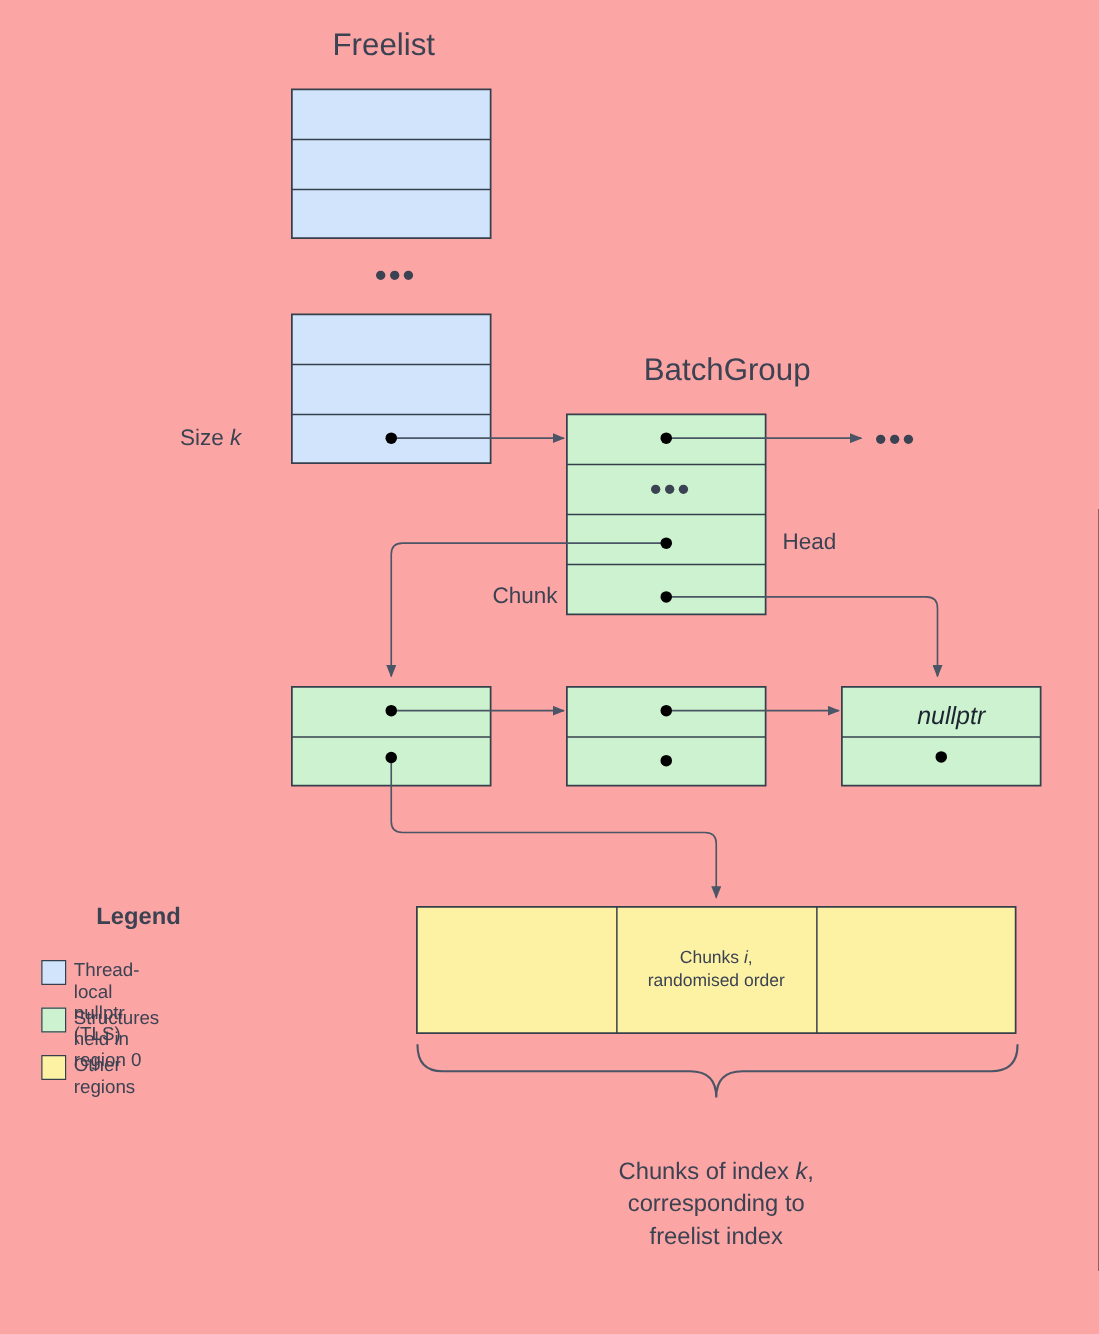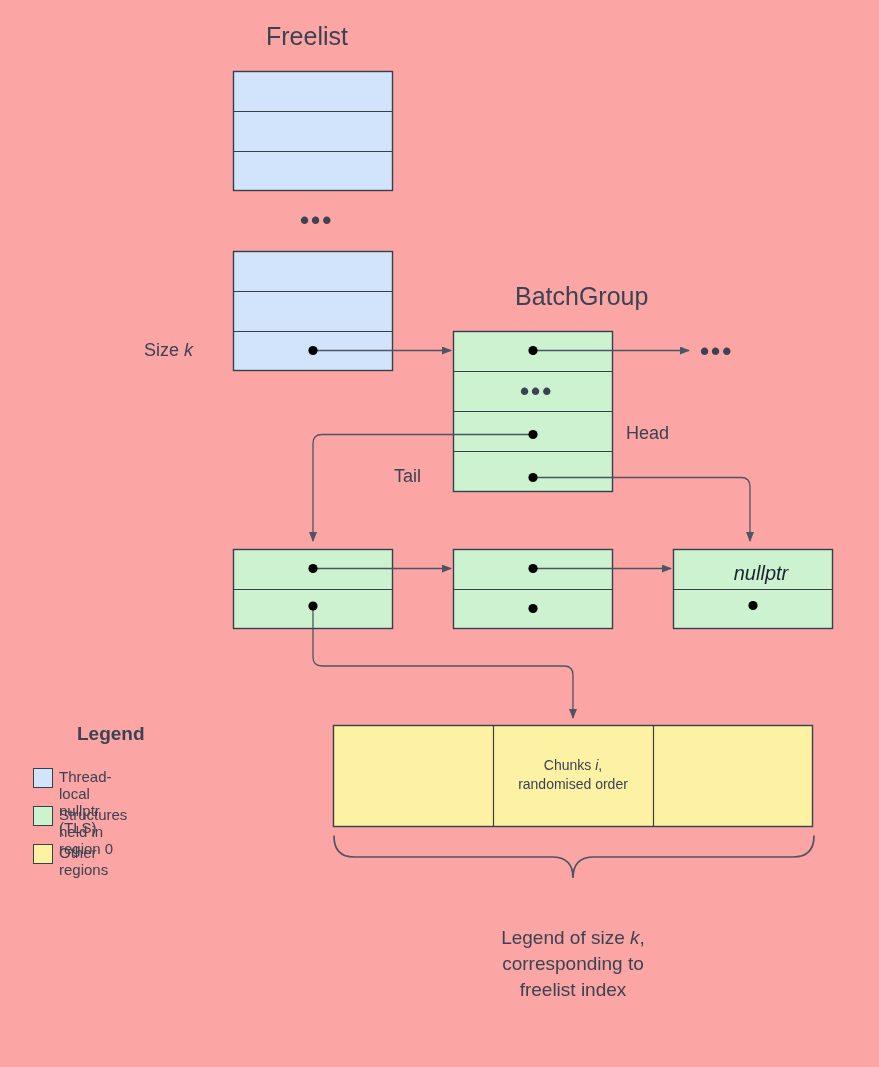--- a/index.html
+++ b/index.html
@@ -189,32 +189,32 @@
   </div>
 
   <div class="lbl title-lbl" style="left:479px; top:282px;margin-left:36px;">BatchGroup</div>
 
   <div class="ellipsis" style="left:520px; top:378px;">•••</div>
 
   <div class="ellipsis" style="left:700px; top:338px;">•••</div>
 
   <div class="lbl side-lbl" style="left:626px; top:423px;">Head</div>
 
-  <div class="lbl side-lbl" style="left:394px; top:466px;">Tail</div>
+  <div class="lbl side-lbl" style="left:394px; top:466px;">Chunk</div>
 
 
   <div class="nullptr-lbl" style="left:673px; top:562px;">nullptr</div>
 
   <div class="chunk-lbl" style="left:493px; top:756px; width:160px;">
     <span>Chunks </span><em class="it">i</em><span>,</span><br>
     <span>randomised order</span>
   </div>
 
   <div class="cap" style="left:423px; top:925px; width:300px;">
-    <span>Legend of size </span><em class="it">k</em><span>,</span><br>
+    <span>Chunks of index </span><em class="it">k</em><span>,</span><br>
     <span>corresponding to</span><br>
     <span>freelist index</span>
   </div>
 
   <div class="legend-title" style="position:absolute; left:77px; top:723px;">Legend</div>
 
   <div style="position:absolute; left:33px; top:766px;">
     <span class="swatch" style="left:0; top:2px; background:#d2e4fc;"></span>
     <span class="legend-text" style="position:absolute; left:26px; top:2px;">Thread-local nullptr (TLS)</span>
   </div>

